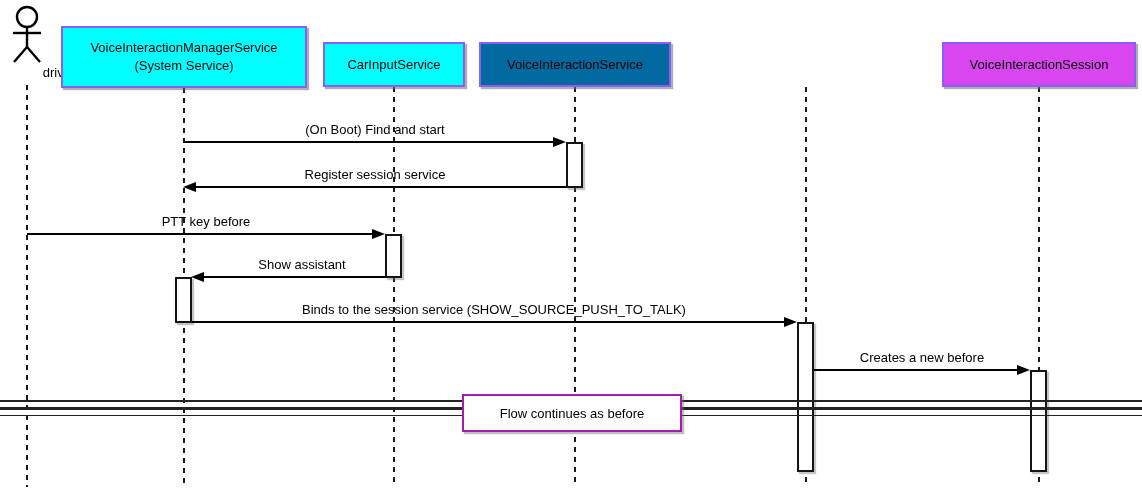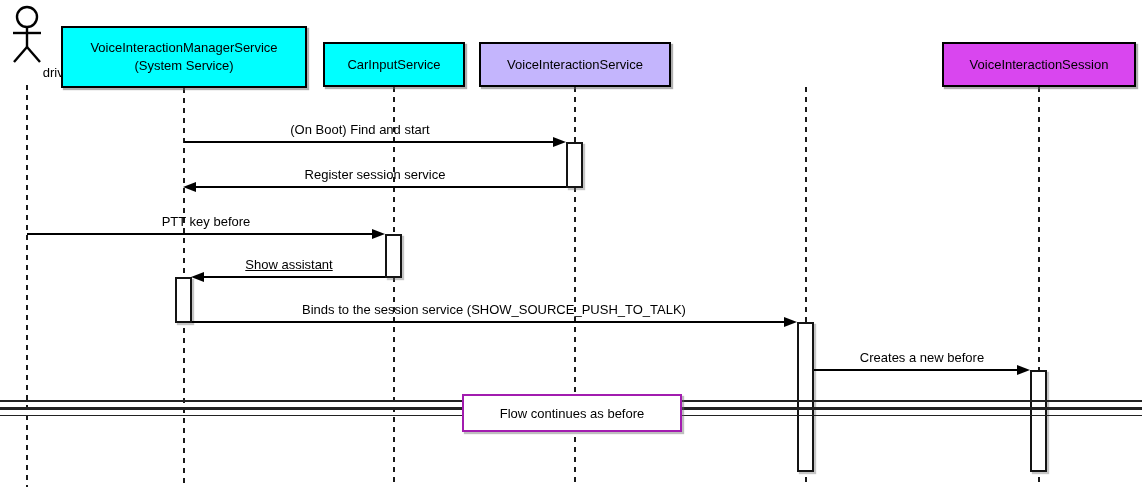--- a/index.html
+++ b/index.html
@@ -10,21 +10,21 @@
     font-family:"Liberation Sans", sans-serif;
     font-size:13px;color:#000;
     overflow:hidden;
   }
   .lifeline{
     position:absolute;width:2px;z-index:1;
     background:repeating-linear-gradient(to bottom,#1a1a1a 0 5px,transparent 5px 10px);
   }
   .participant{
     position:absolute;z-index:6;
-    border:2px solid #000000;
+    border:2px solid #8b5cf6;
     box-shadow:2px 2px 1px rgba(110,110,110,0.55);
     display:flex;align-items:center;justify-content:center;
     text-align:center;white-space:pre-line;line-height:1.35;
     box-sizing:border-box;
   }
   .actor-label{
     position:absolute;z-index:6;text-align:center;padding-left:32px;
   }
   .activation{
     position:absolute;z-index:2;
@@ -78,56 +78,56 @@
     <line x1="20" y1="23" x2="20" y2="43" stroke="#000" stroke-width="2.4"></line>
     <line x1="6" y1="29" x2="34" y2="29" stroke="#000" stroke-width="2.4"></line>
     <line x1="20" y1="43" x2="7" y2="58" stroke="#000" stroke-width="2.4"></line>
     <line x1="20" y1="43" x2="33" y2="58" stroke="#000" stroke-width="2.4"></line>
   </svg>
   <div class="actor-label" style="left:0px;top:65px;width:54px;">driver</div>
 
   <div class="participant" style="left: 61px; top: 26px; width: 246px; height: 62px; background-color: rgb(0, 255, 255);">VoiceInteractionManagerService
 (System Service)</div>
   <div class="participant" style="left: 323px; top: 42px; width: 142px; height: 45px; background-color: rgb(0, 255, 255);">CarInputService</div>
-  <div class="participant" style="left: 479px; top: 42px; width: 192px; height: 45px; background-color: #c4b5fd;">VoiceInteractionService</div>
+  <div class="participant" style="left: 479px; top: 42px; width: 192px; height: 45px; background-color: #0369a1;">VoiceInteractionService</div>
   <div class="participant" style="left: 942px; top: 42px; width: 194px; height: 45px; background-color: #d946ef;">VoiceInteractionSession</div>
 
   <div class="activation" style="left:566px;top:142px;height:46px;"></div>
   <div class="activation" style="left:385px;top:234px;height:44px;"></div>
   <div class="activation" style="left:175px;top:277px;height:46px;"></div>
   <div class="activation" style="left:797px;top:322px;height:150px;"></div>
   <div class="activation" style="left:1030px;top:370px;height:102px;"></div>
 
   <div class="divider-line" style="top:400px;height:1.6px;"></div>
   <div class="divider-line" style="top:407px;height:2.6px;"></div>
   <div class="divider-line" style="top:414.5px;height:1.6px;"></div>
   <div class="divider-box" style="left:462px;top:394px;width:220px;height:38px;">
     <span>Flow continues as before</span>
   </div>
 
   <div>
-    <div class="msg-label" style="left:360px;top:122px;">(On Boot) Find and start</div>
+    <div class="msg-label" style="left:375px;top:122px;">(On Boot) Find and start</div>
     <div class="msg-line" style="left:184px;top:141px;width:371px;"></div>
     <div class="arrow-right" style="left:553px;top:137px;"></div>
   </div>
 
   <div>
     <div class="msg-label" style="left:375px;top:167px;">Register session service</div>
     <div class="msg-line" style="left:195px;top:186px;width:371px;"></div>
     <div class="arrow-left" style="left:183px;top:182px;"></div>
   </div>
 
   <div>
     <div class="msg-label" style="left:206px;top:214px;">PTT key before</div>
     <div class="msg-line" style="left:27px;top:233px;width:347px;"></div>
     <div class="arrow-right" style="left:372px;top:229px;"></div>
   </div>
 
   <div>
-    <div class="msg-label" style="left:289px;top:257px;text-decoration:underline;">Show assistant</div>
+    <div class="msg-label" style="left:302px;top:257px;">Show assistant</div>
     <div class="msg-line" style="left:203px;top:276px;width:182px;"></div>
     <div class="arrow-left" style="left:191px;top:272px;"></div>
   </div>
 
   <div>
     <div class="msg-label" style="left:494px;top:302px;text-align:right;">Binds to the session service (SHOW_SOURCE_PUSH_TO_TALK)</div>
     <div class="msg-line" style="left:192px;top:321px;width:594px;"></div>
     <div class="arrow-right" style="left:784px;top:317px;"></div>
   </div>
 

